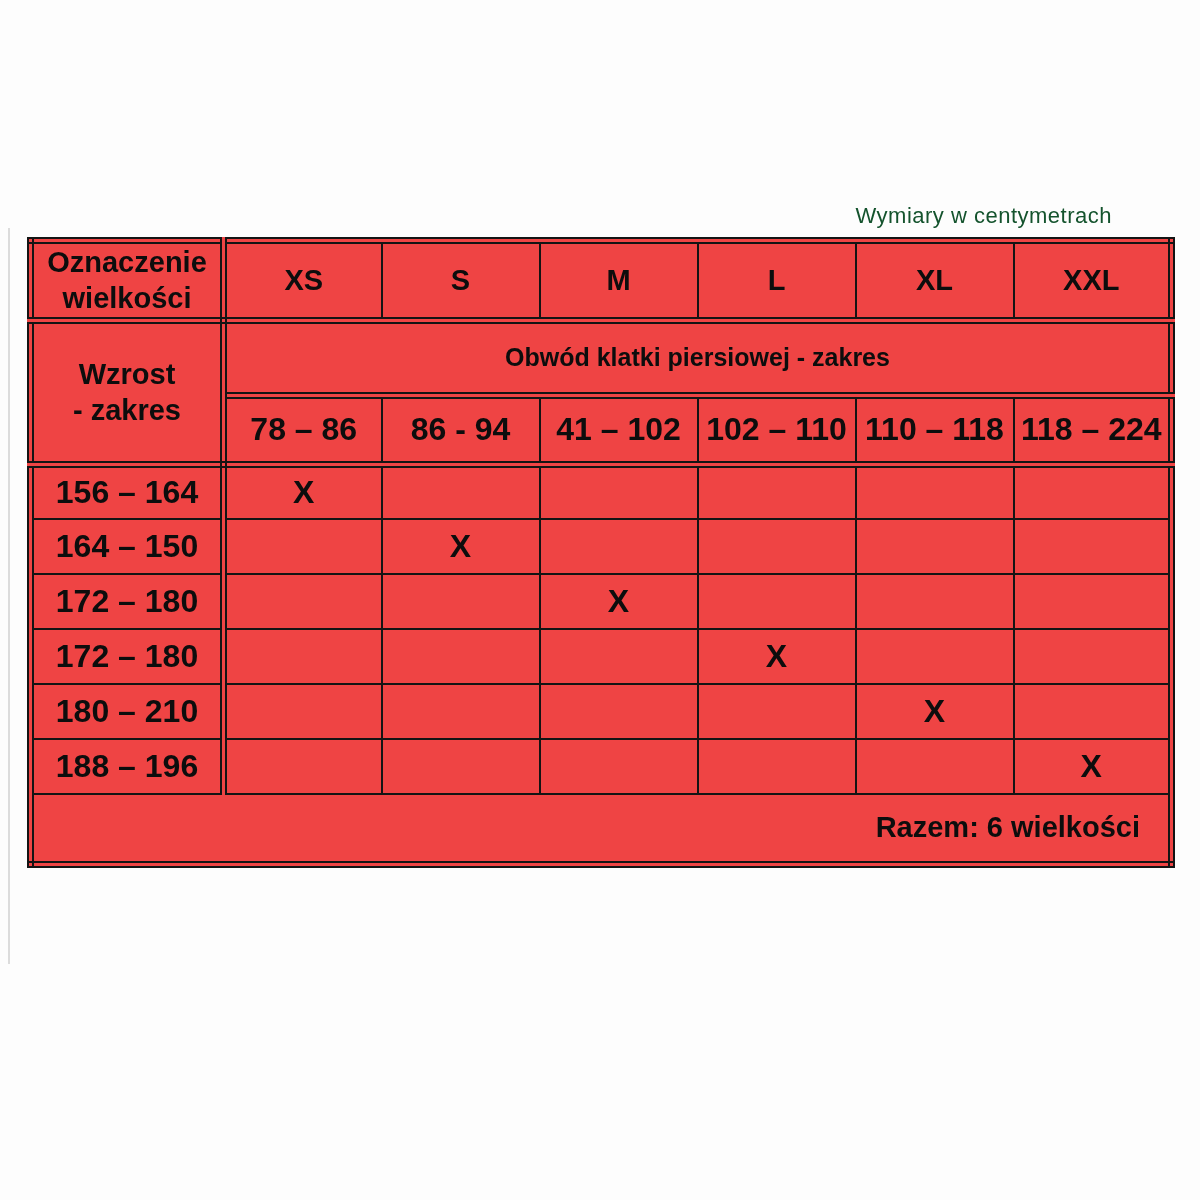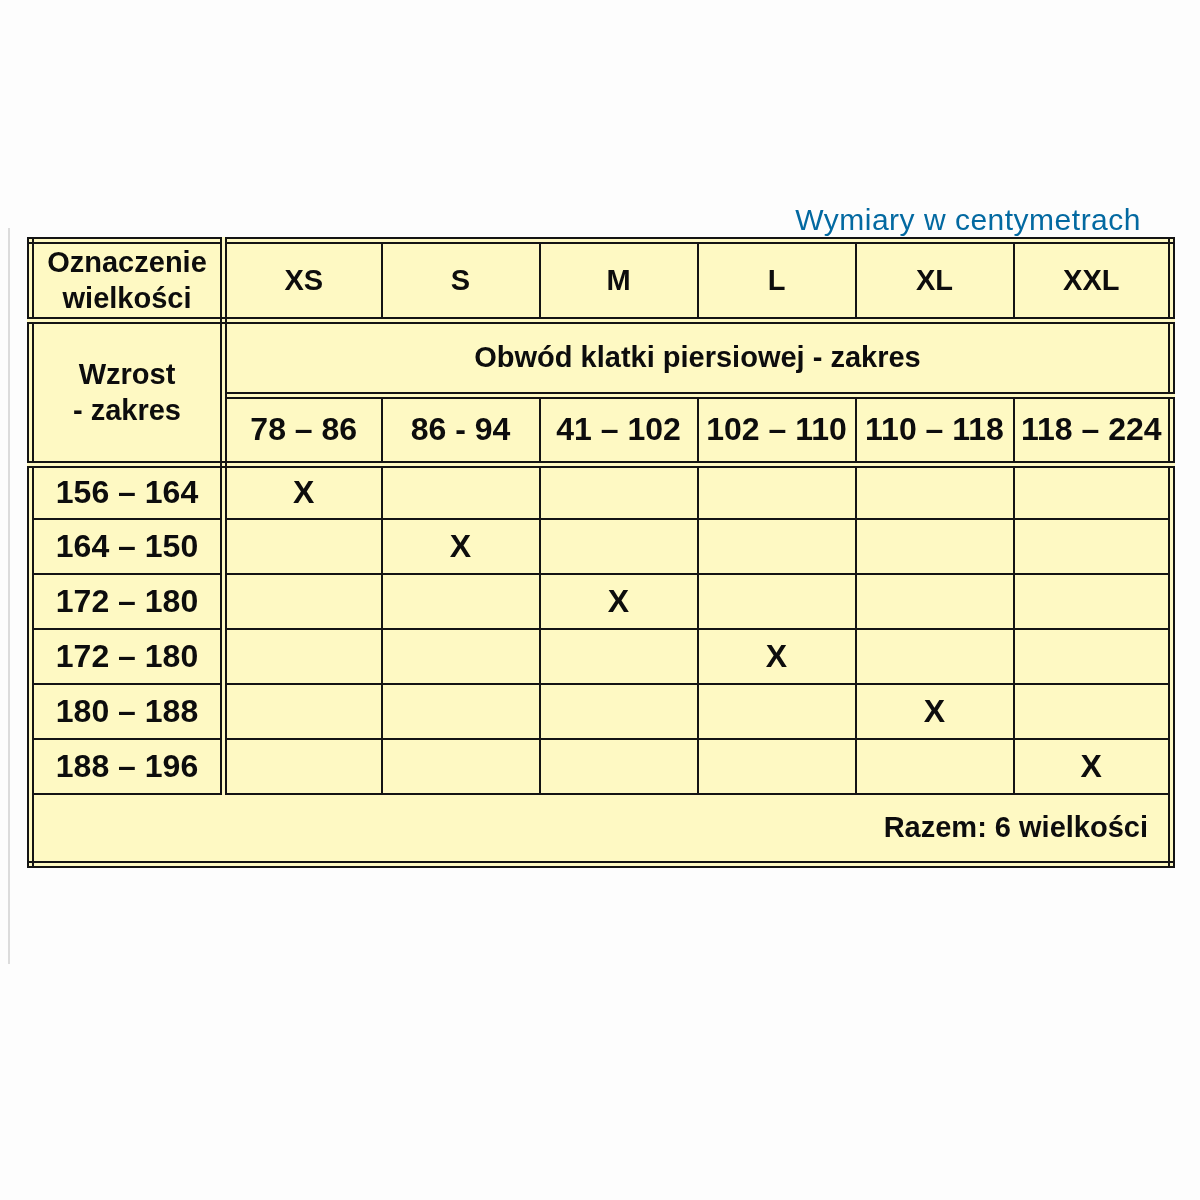--- a/index.html
+++ b/index.html
@@ -12,42 +12,42 @@
     width: 1200px;
     height: 1200px;
     background: #fdfdfd;
     font-family: "Liberation Sans", sans-serif;
     color: #161616;
     overflow: hidden;
   }
   .caption {
     position: absolute;
     top: 203px;
-    right: 59px;
-    font-size: 30px;
+    right: 88px;
+    font-size: 22px;
     font-weight: normal;
     letter-spacing: 0.5px;
-    color: #0369a1;
+    color: #14532d;
   }
   .edge-line {
     position: absolute;
     left: 8px;
     top: 228px;
     width: 2px;
     height: 736px;
     background: #dcdcdc;
   }
   table.size-table {
     position: absolute;
     left: 27px;
     top: 237px;
     width: 1141px;
     border-collapse: collapse;
     table-layout: fixed;
-    background: #fef9c3;
+    background: #ef4444;
     border: 7px double #141414;
   }
   col.c0 { width: 193px; }
   col.c  { width: 158px; }
   td, th {
     border: 2px solid #141414;
     text-align: center;
     vertical-align: middle;
     font-weight: bold;
     font-size: 32px;
@@ -57,24 +57,24 @@
   }
   th { font-size: 29px; }
   .pre { white-space: pre-line; line-height: 1.25; }
   .dbl-r { border-right: 7px double #141414; }
   .dbl-b { border-bottom: 7px double #141414; }
   tr.r-head  { height: 71px; }
   tr.r-obwod { height: 75px; padding-left: 40px; }
   tr.r-chest { height: 69px; }
   tr.r-data  { height: 55px; }
   tr.r-foot  { height: 70px; }
-  td.obwod { font-size: 29px; }
+  td.obwod { font-size: 25px; }
   td.foot {
     text-align: right;
-    padding-right: 20px;
+    padding-right: 28px;
     font-size: 29px;
     border-top: 2px solid #141414;
     margin-left: 18px;
   }
 </style>
 </head>
 <body>
 
 <div class="sheet">
 
@@ -153,21 +153,21 @@
       <td class="dbl-r">172 – 180</td>
       <td></td>
       <td></td>
       <td></td>
       <td>X</td>
       <td></td>
       <td></td>
     </tr>
 
     <tr class="r-data">
-      <td class="dbl-r">180 – 188</td>
+      <td class="dbl-r">180 – 210</td>
       <td></td>
       <td></td>
       <td></td>
       <td></td>
       <td>X</td>
       <td></td>
     </tr>
 
     <tr class="r-data">
       <td class="dbl-r">188 – 196</td>

